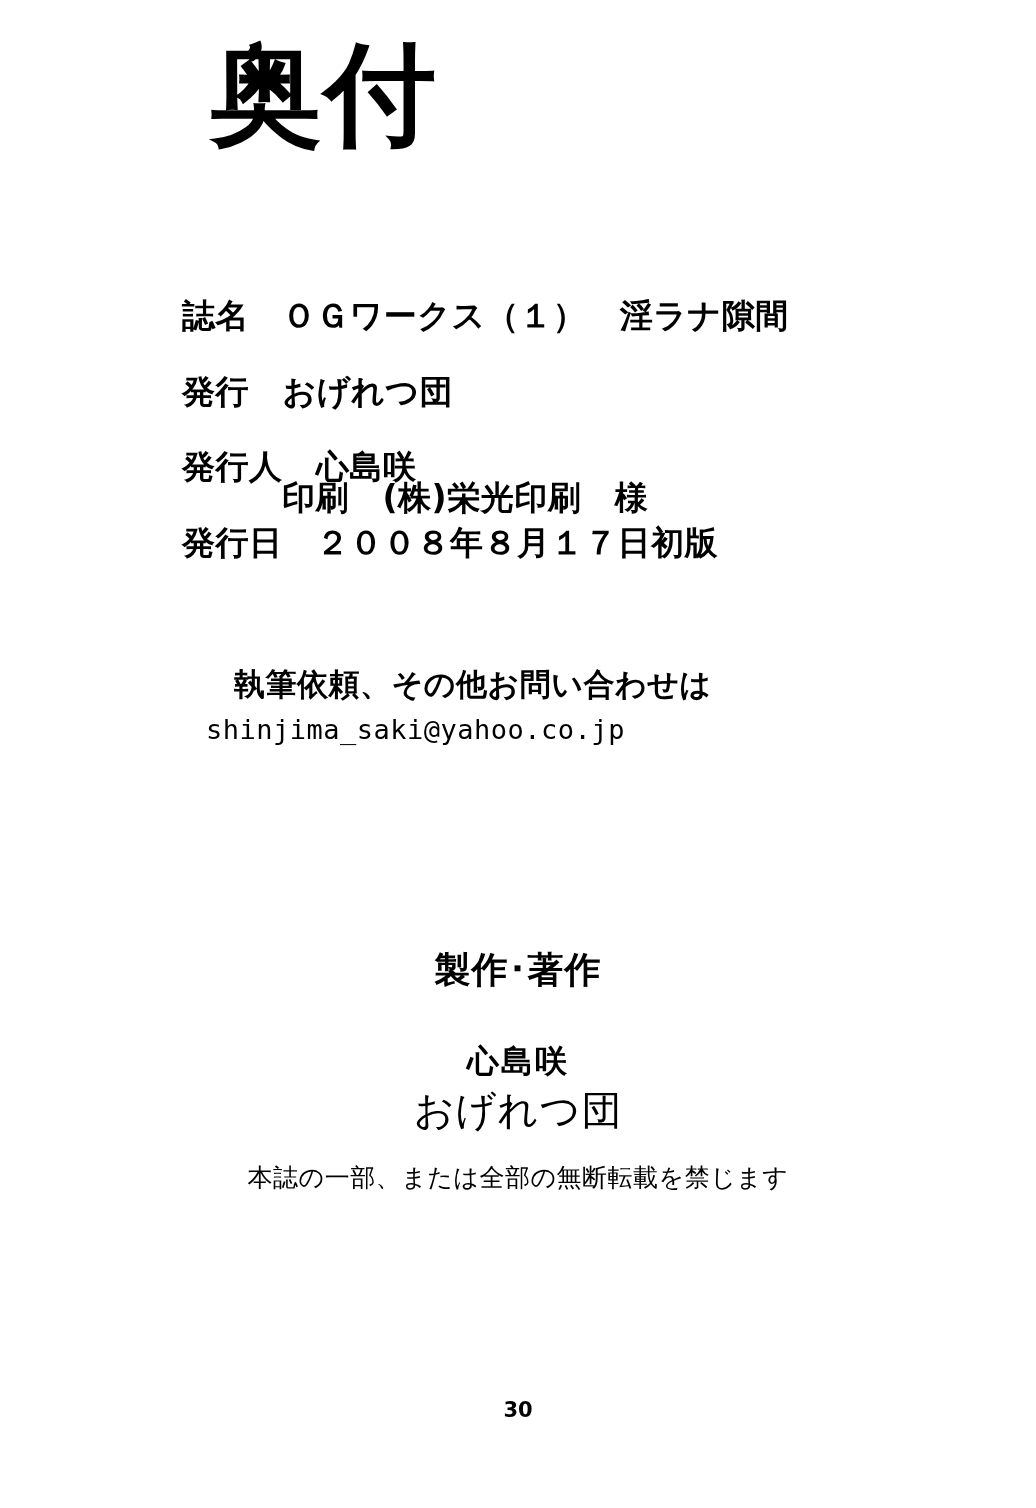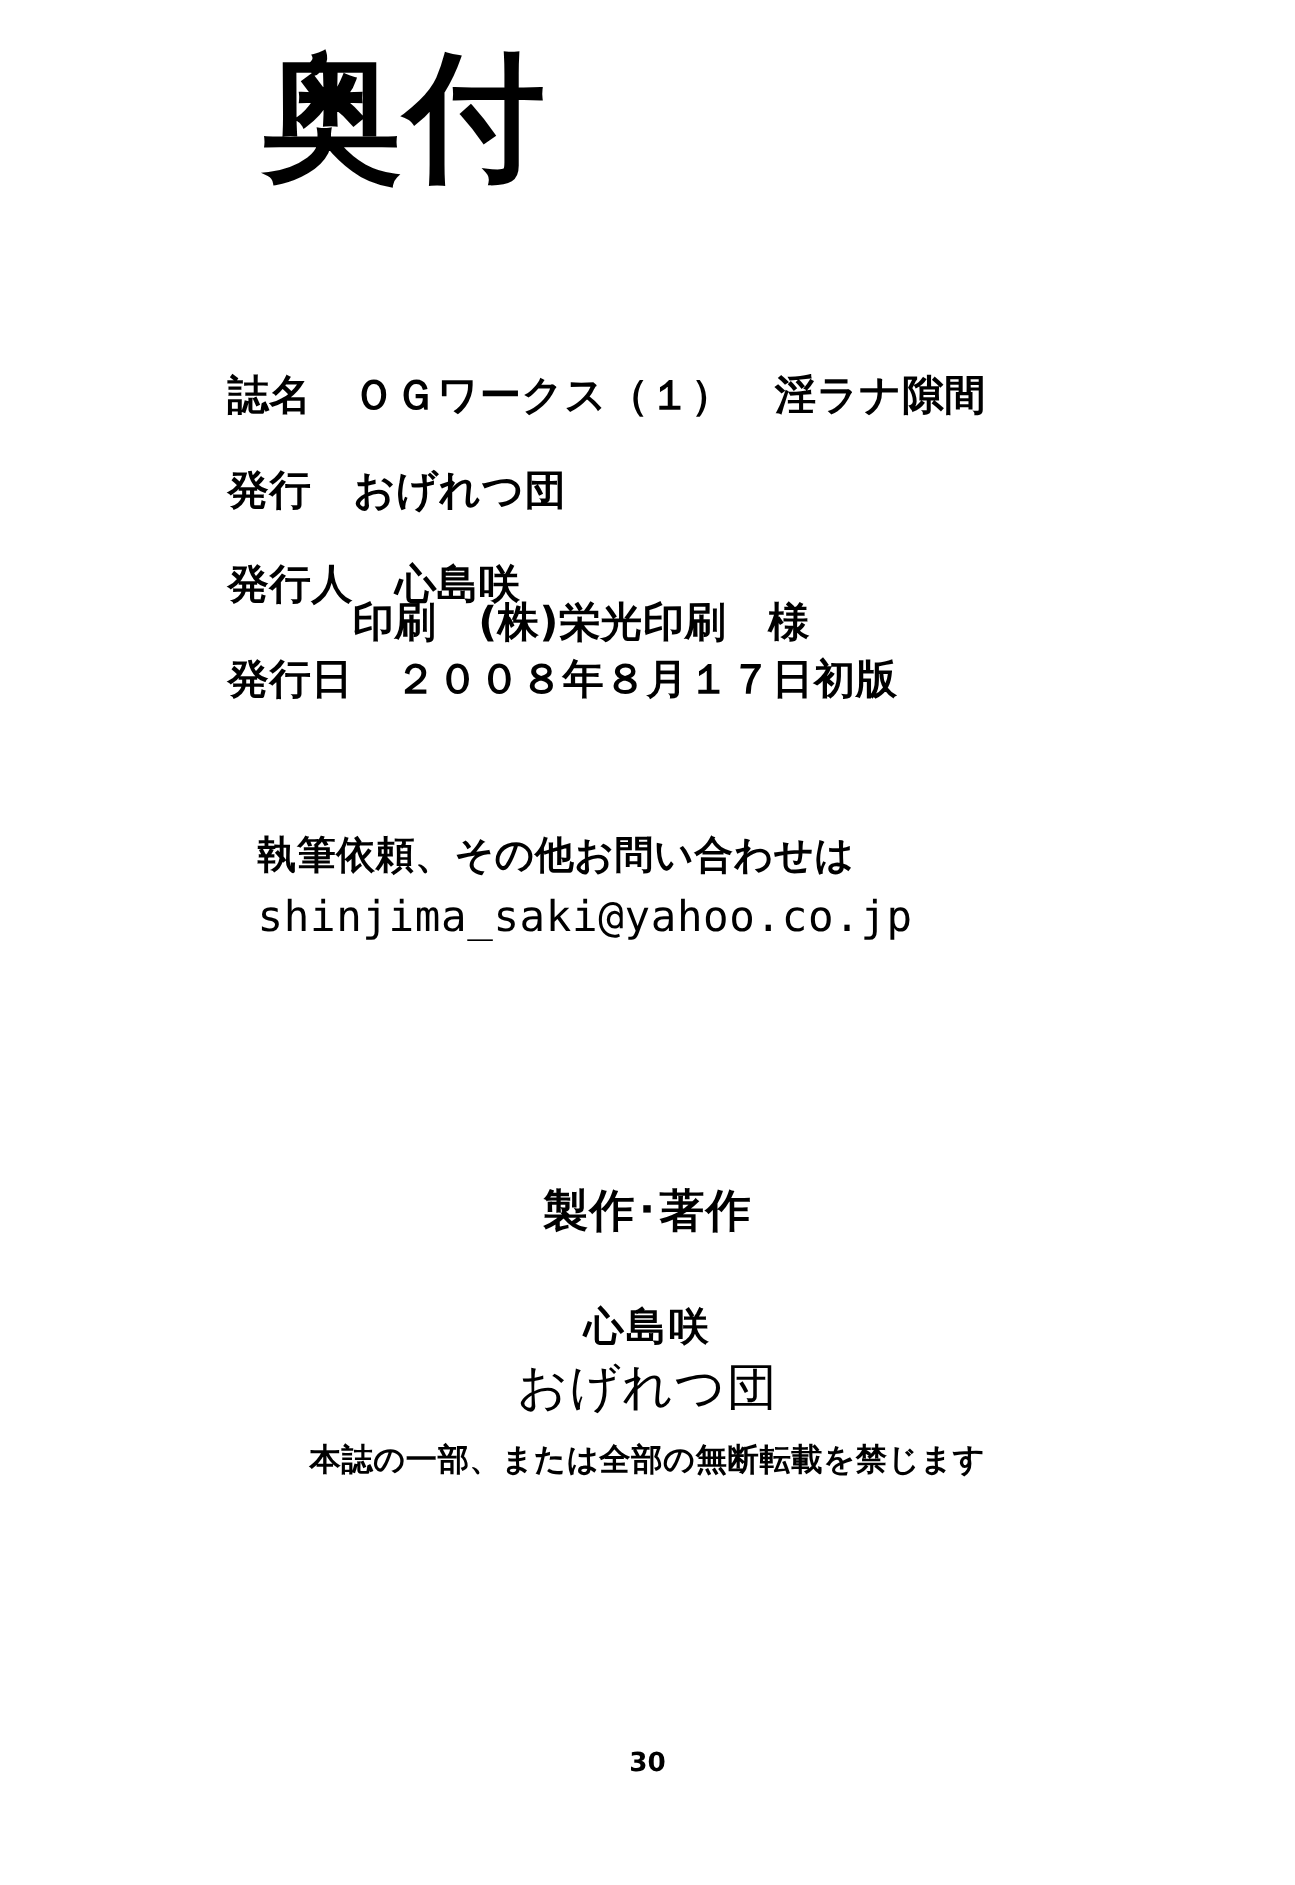--- a/index.html
+++ b/index.html
@@ -63,26 +63,27 @@
     left: 206px;
     top: 664px;
     white-space: nowrap;
   }
   .contact-heading {
     display: block;
     font-size: 31px;
     font-weight: 700;
     letter-spacing: 0.5px;
     line-height: 1.35;
+    margin-left: 28px;
   }
   .contact-email {
     display: block;
     margin-top: 6px;
     font-family: "DejaVu Sans Mono", "Liberation Mono", monospace;
-    font-size: 34px;
+    font-size: 27px;
     font-weight: 400;
     letter-spacing: 0.5px;
     line-height: 1.3;
   }
 
   .credits-block {
     position: absolute;
     left: 0;
     top: 948px;
     width: 1036px;
@@ -106,23 +107,23 @@
   .credits-circle {
     display: block;
     margin-top: 4px;
     font-size: 40px;
     font-weight: 400;
     letter-spacing: 1px;
     line-height: 1.25;
   }
   .notice {
     display: block;
-    margin-top: 16px;
+    margin-top: 26px;
     font-size: 25px;
-    font-weight: 700;
+    font-weight: 400;
     letter-spacing: 0.5px;
   }
 
   .page-number {
     position: absolute;
     left: 0;
     top: 1398px;
     width: 1036px;
     text-align: center;
     font-size: 21px;

